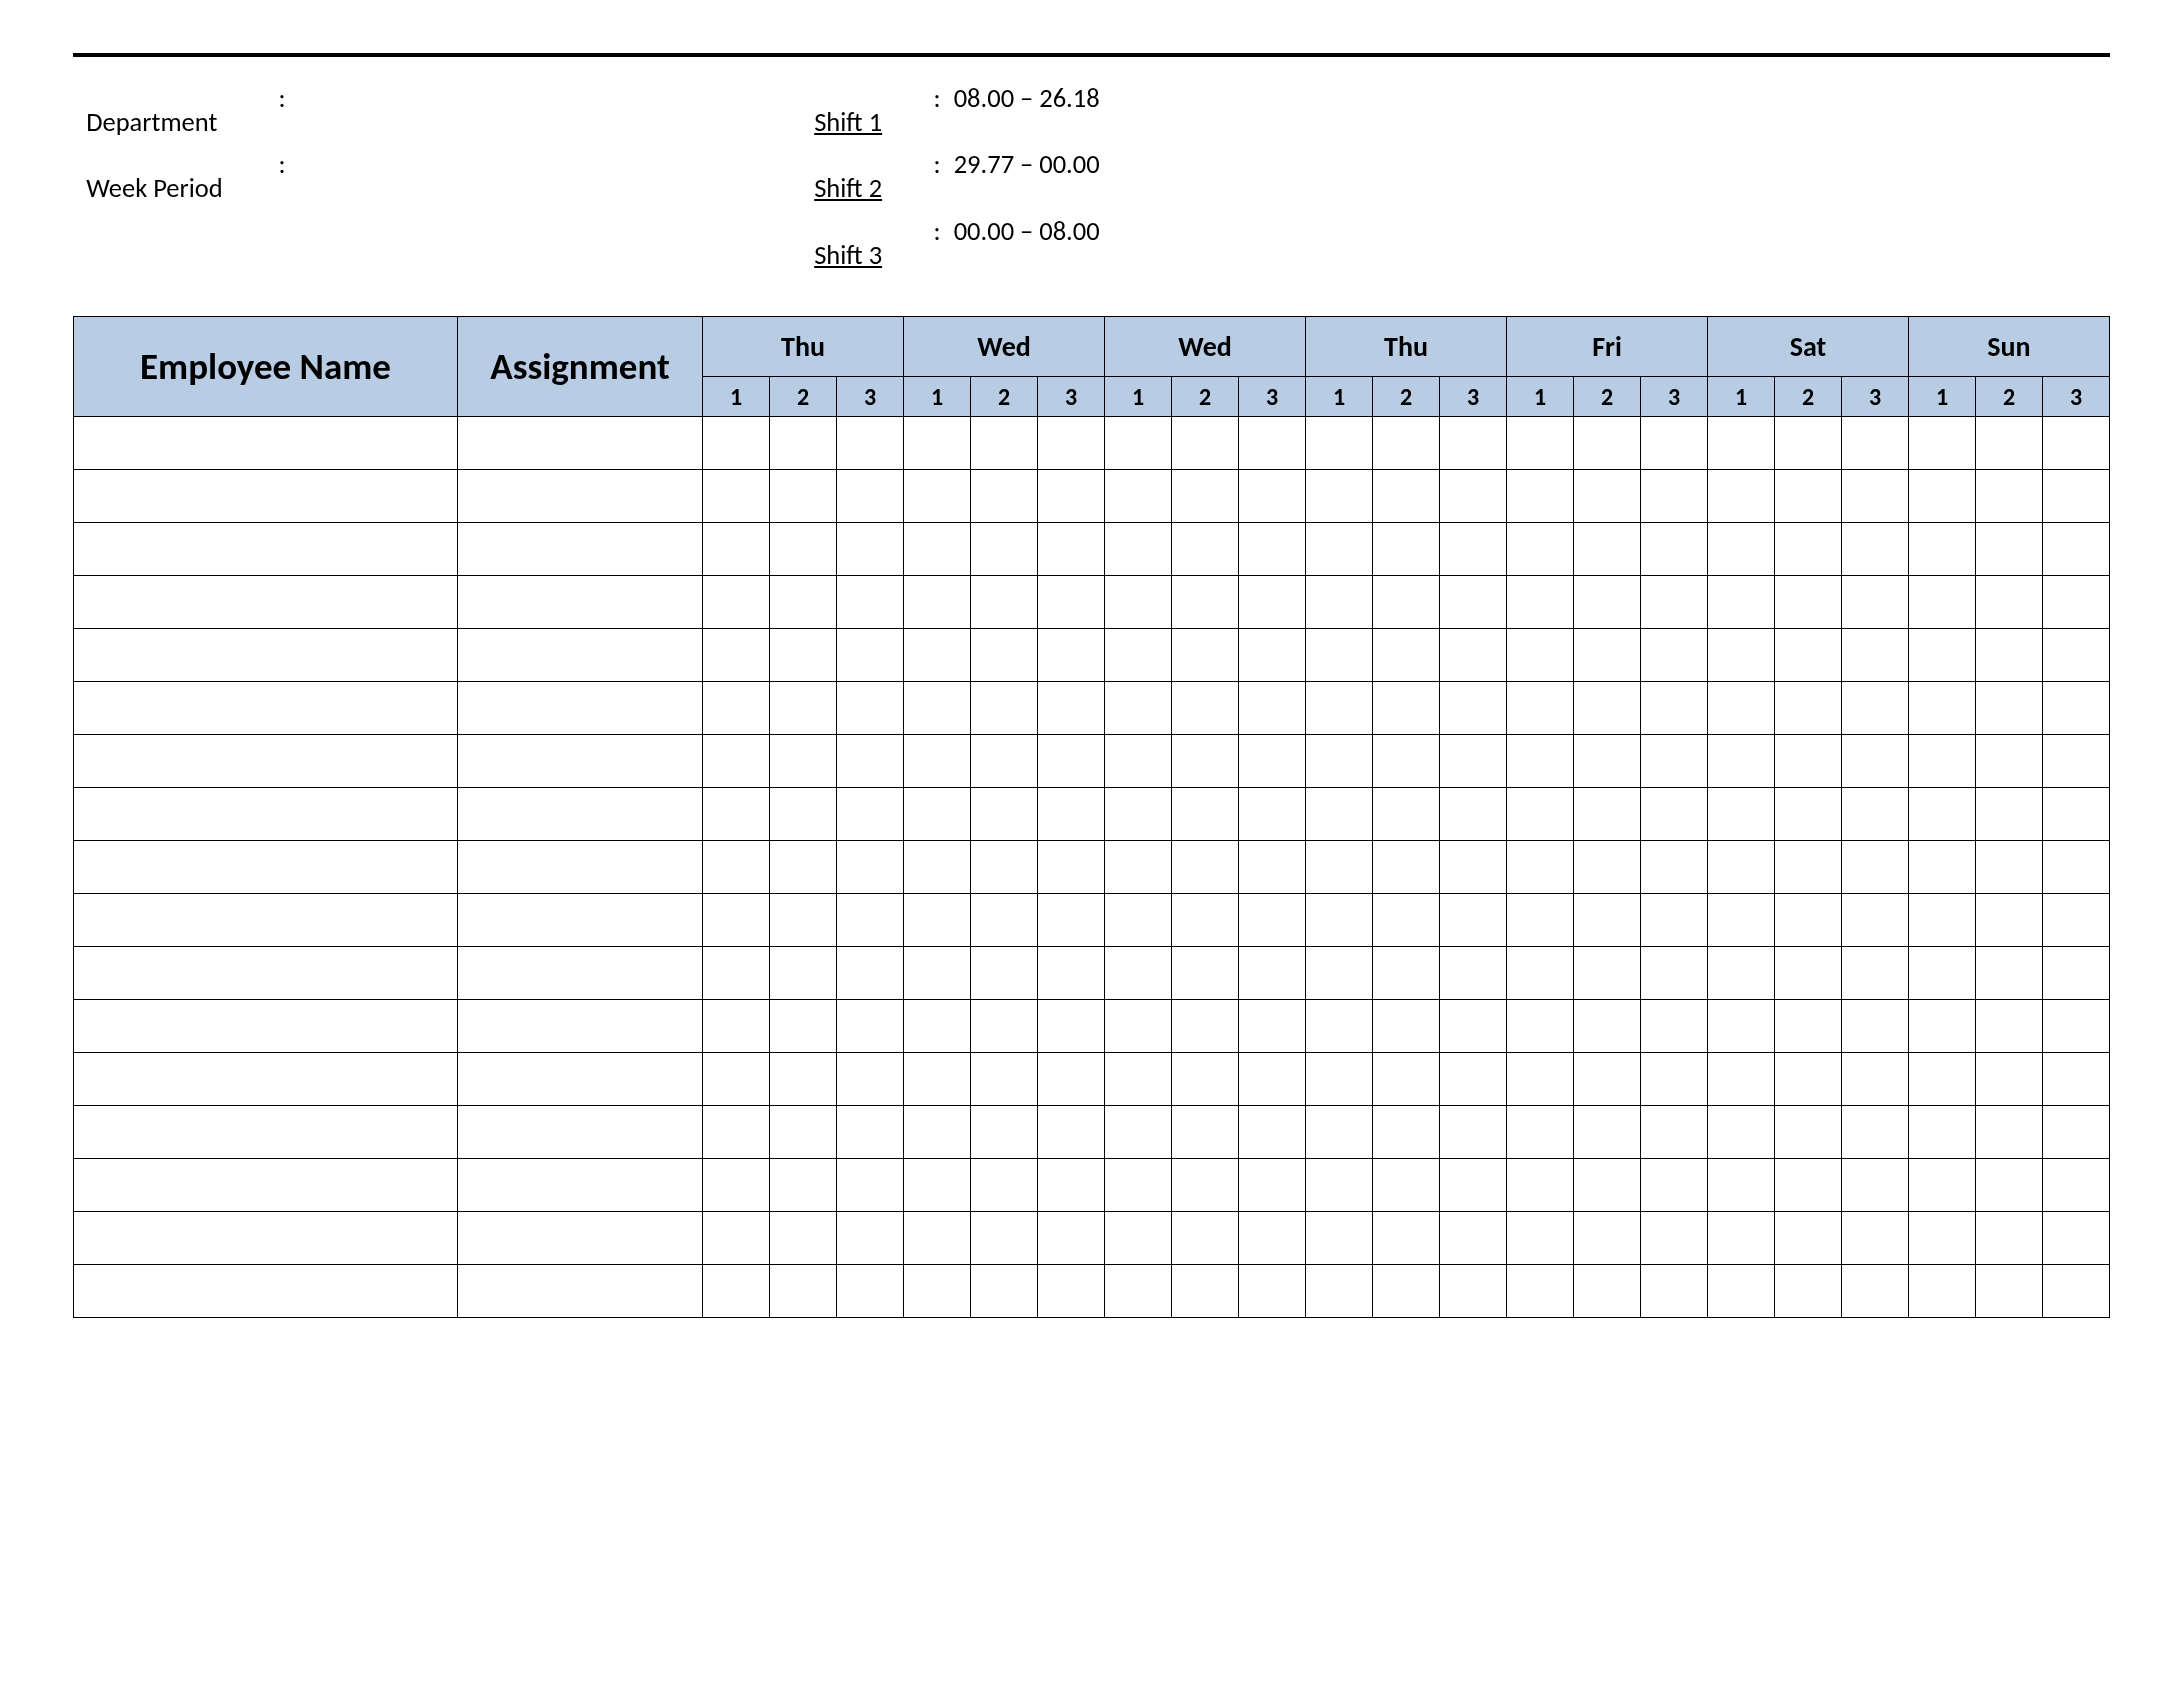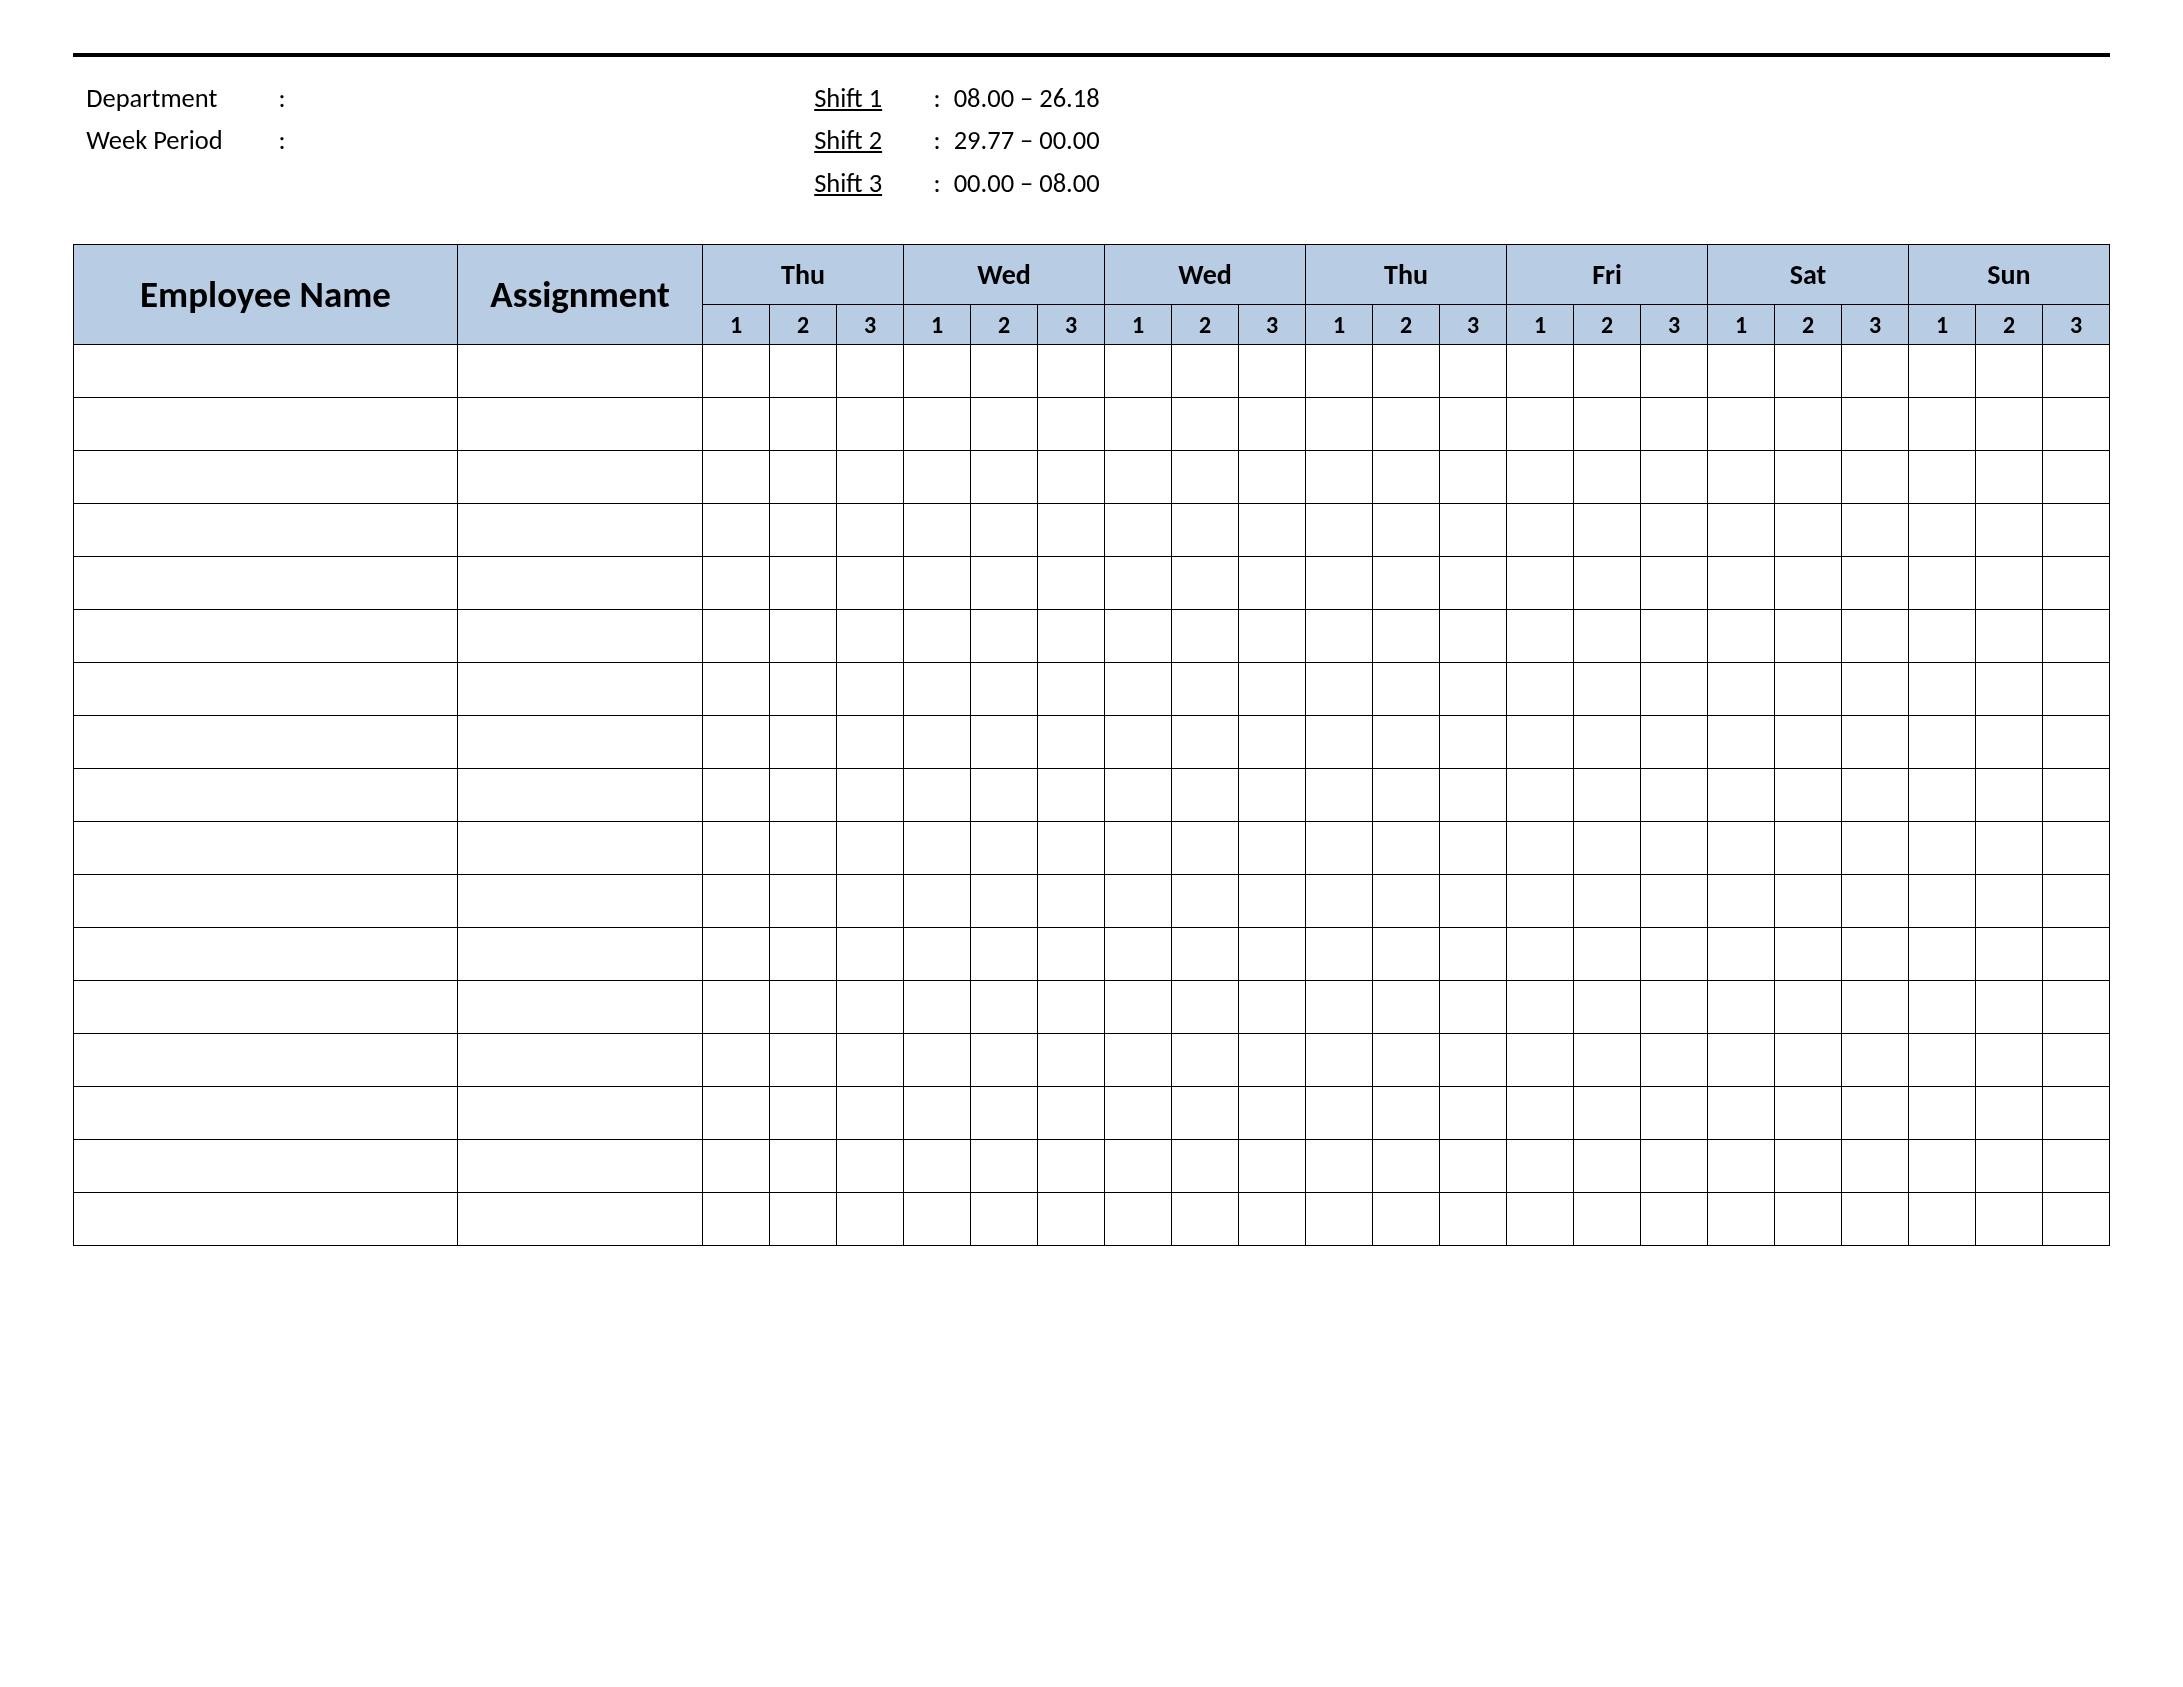--- a/index.html
+++ b/index.html
@@ -36,20 +36,21 @@
   }
   .meta-left {
     width: 728px;
   }
   .meta-line {
     display: flex;
     gap: 13.2px;
   }
   .meta-label {
     min-width: 179px;
+    margin-top: 24px;
   }
   .meta-right .meta-label {
     min-width: 106px;
     text-decoration: underline;
   }
   table.schedule {
     border-collapse: collapse;
     width: 100%;
     table-layout: fixed;
   }

